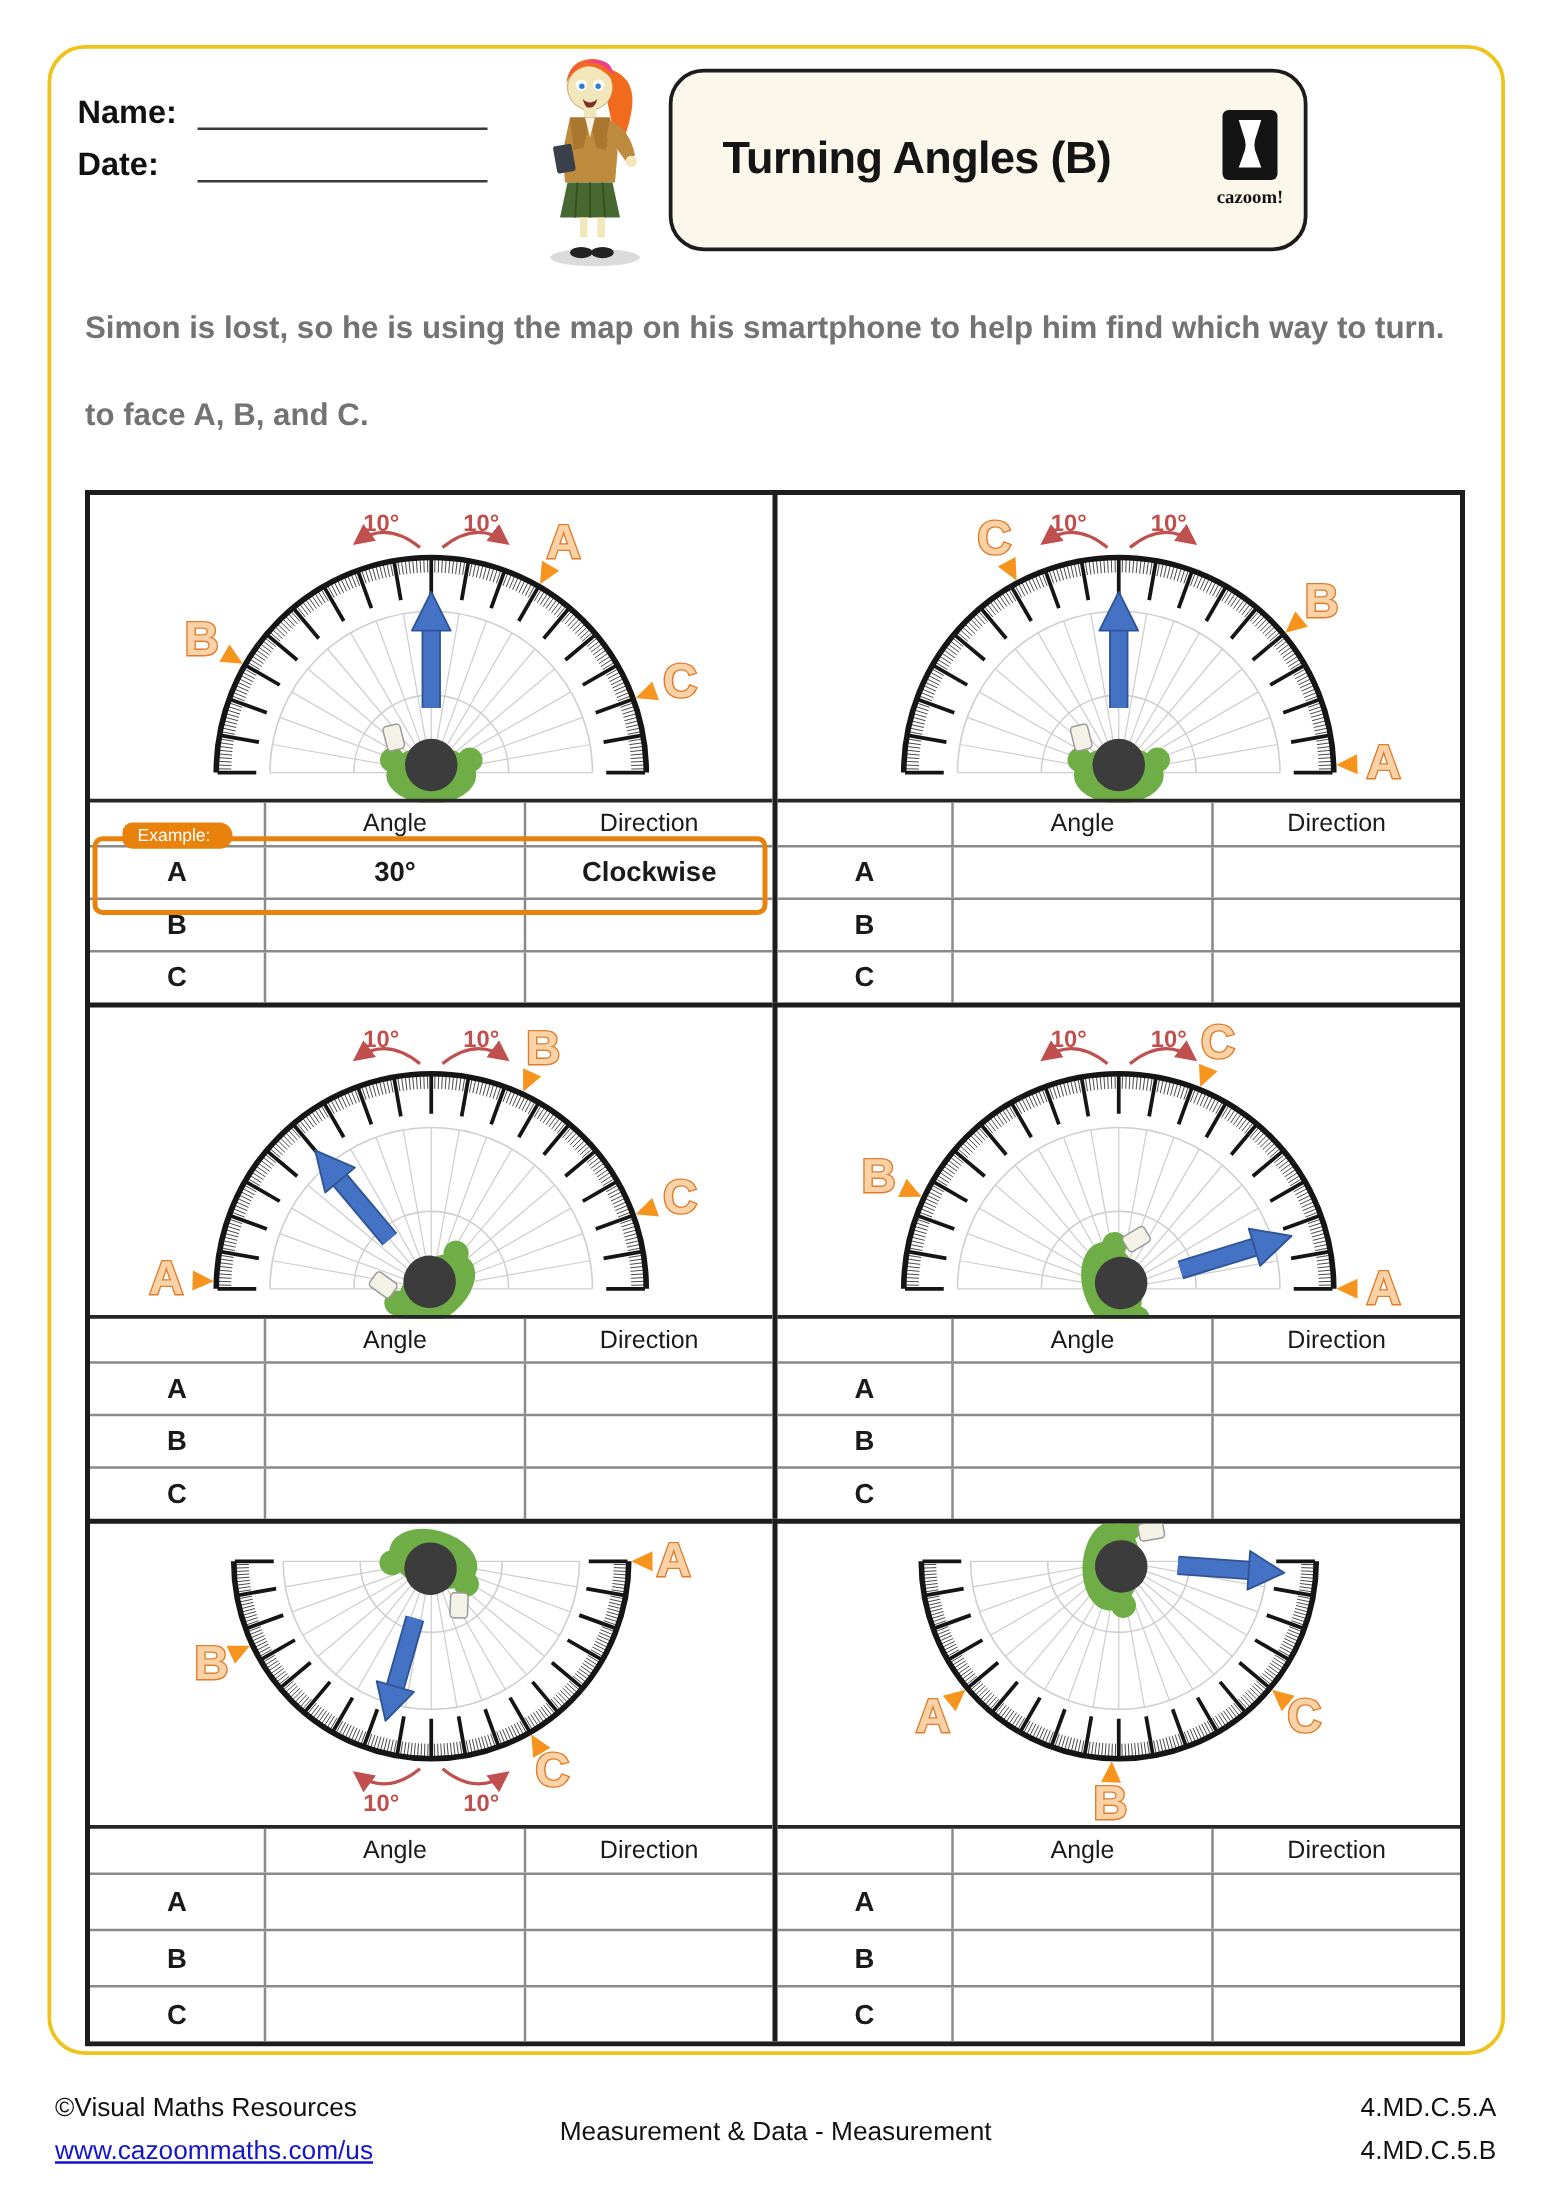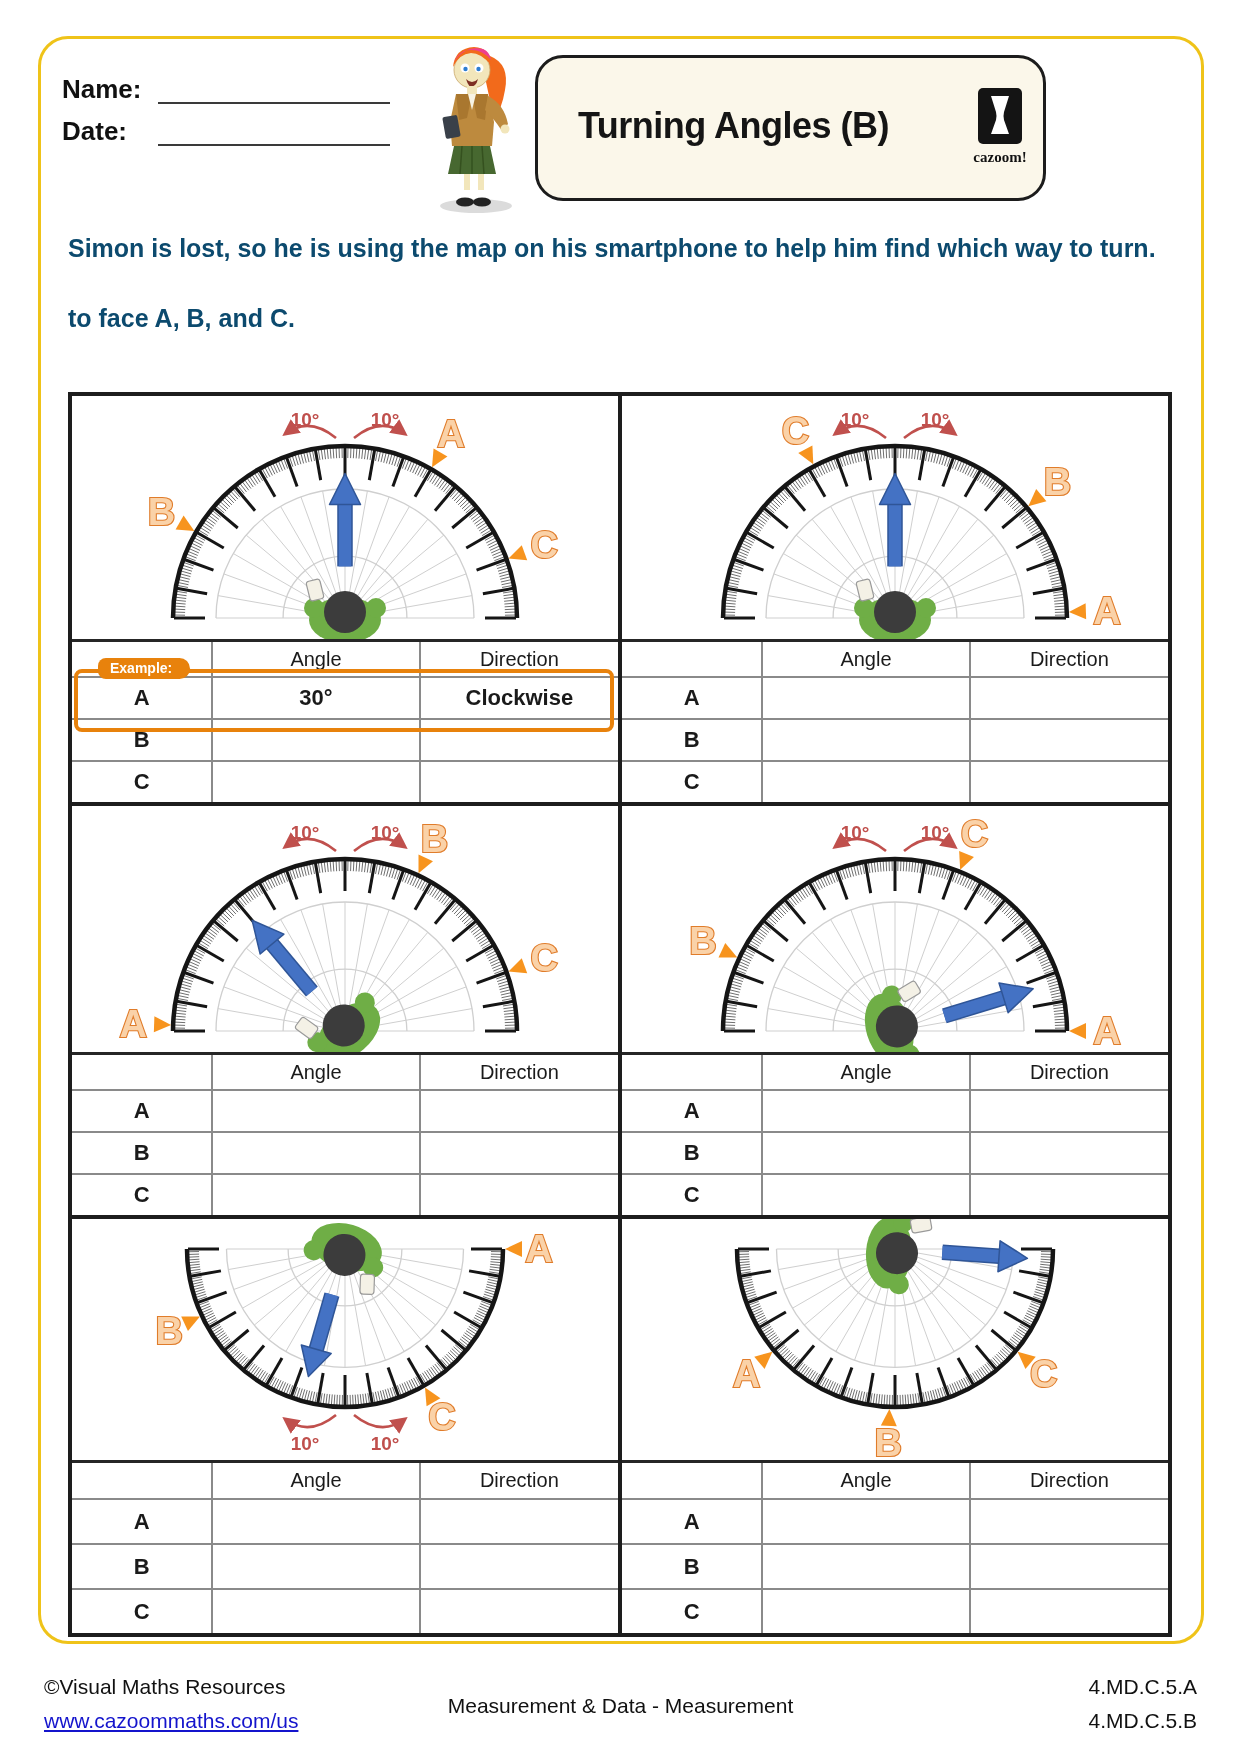--- a/index.html
+++ b/index.html
@@ -11,21 +11,21 @@
   .hdr-label.name{left:62px;top:74px;}
   .hdr-label.date{left:62px;top:116px;}
   .hdr-line{position:absolute;height:0;border-bottom:2px solid #3a3a3a;width:232px;left:158px;}
   .name-line{top:102px;}
   .date-line{top:144px;}
   .girl{position:absolute;left:420px;top:40px;width:110px;height:175px;}
   .titlebox{position:absolute;left:535px;top:55px;width:505px;height:140px;background:#FBF7EA;
             border:3px solid #1c1c1c;border-radius:28px;}
   .title{position:absolute;left:40px;top:47px;font-size:36px;font-weight:bold;letter-spacing:-0.5px;color:#151515;}
   .logo{position:absolute;right:16px;top:28px;width:54px;height:84px;}
-  .intro{position:absolute;left:68px;top:234px;width:1090px;font-size:25px;font-weight:bold;color:#0c4a6e;}
+  .intro{position:absolute;left:68px;top:248px;width:1090px;font-size:25px;font-weight:bold;color:#737373;}
   .intro p{margin:0 0 11px 0;line-height:1.18;}
   .grid{position:absolute;left:68px;top:392px;width:1104px;height:1245px;box-sizing:border-box;
         border:4px solid #1D1D1D;display:grid;grid-template-columns:546px 550px;
         grid-template-rows:406px 413px 418px;}
   .panel{position:relative;box-sizing:border-box;background:#fff;}
   .panel.bl{border-left:4px solid #1D1D1D;}
   .panel.bt{border-top:4px solid #1D1D1D;}
   .fig{position:absolute;left:0;top:0;right:0;}
   .tbl{position:absolute;left:0;right:0;bottom:0;height:160px;border-top:3px solid #262626;box-sizing:content-box;}
   .tbl.tall{height:170px;}
@@ -37,21 +37,21 @@
   .tc:first-child{border-left:none;}
   .tc1{width:25.5%;}
   .tc2{width:38%;}
   .tc3{flex:1;text-align:center;}
   .hcell{font-size:20px;font-weight:normal;color:#1a1a1a;}
   .rlabel{font-size:22px;font-weight:bold;color:#1a1a1a;}
   .aval{font-size:22px;font-weight:bold;color:#1a1a1a;}
   .exbox{position:absolute;left:2px;right:4px;top:27px;height:55px;border:4px solid #E8820C;
          border-radius:8px;pointer-events:none;}
   .extab{position:absolute;top:-15px;left:20px;background:#E8820C;color:#fff;font-size:14px;
-         font-weight:bold;padding:2px 18px 3px 12px;border-radius:9px 12px 12px 9px;}
+         font-weight:normal;padding:2px 18px 3px 12px;border-radius:9px 12px 12px 9px;}
   .footer-left{position:absolute;left:44px;top:1670px;font-size:21px;line-height:1.6;color:#111;}
   .footer-left a{color:#1414CC;text-decoration:underline;cursor:pointer;display:inline-block;}
   .footer-center{position:absolute;left:0;right:0;top:1694px;text-align:center;font-size:21px;color:#111;}
   .footer-right{position:absolute;right:44px;top:1670px;text-align:right;font-size:21px;line-height:1.6;color:#111;}
 </style>
 </head>
 <body>
 
 <div class="page">
   <div class="frame"></div>

